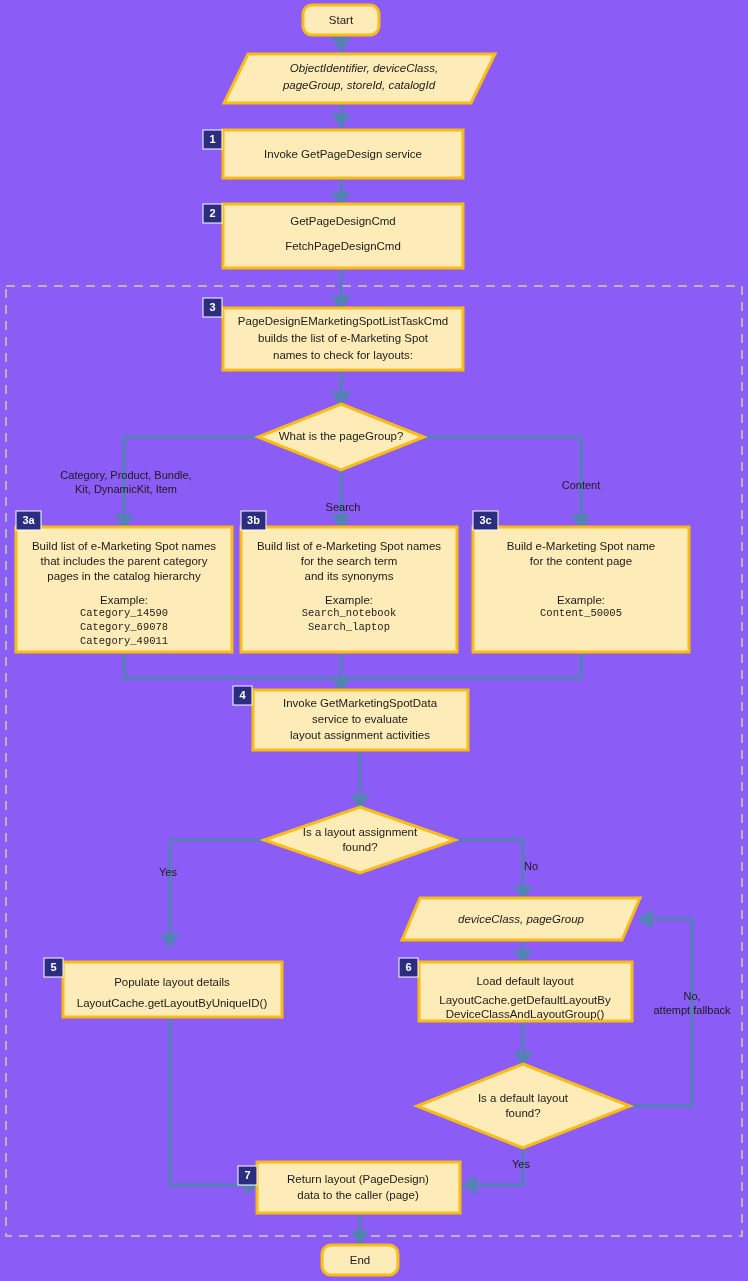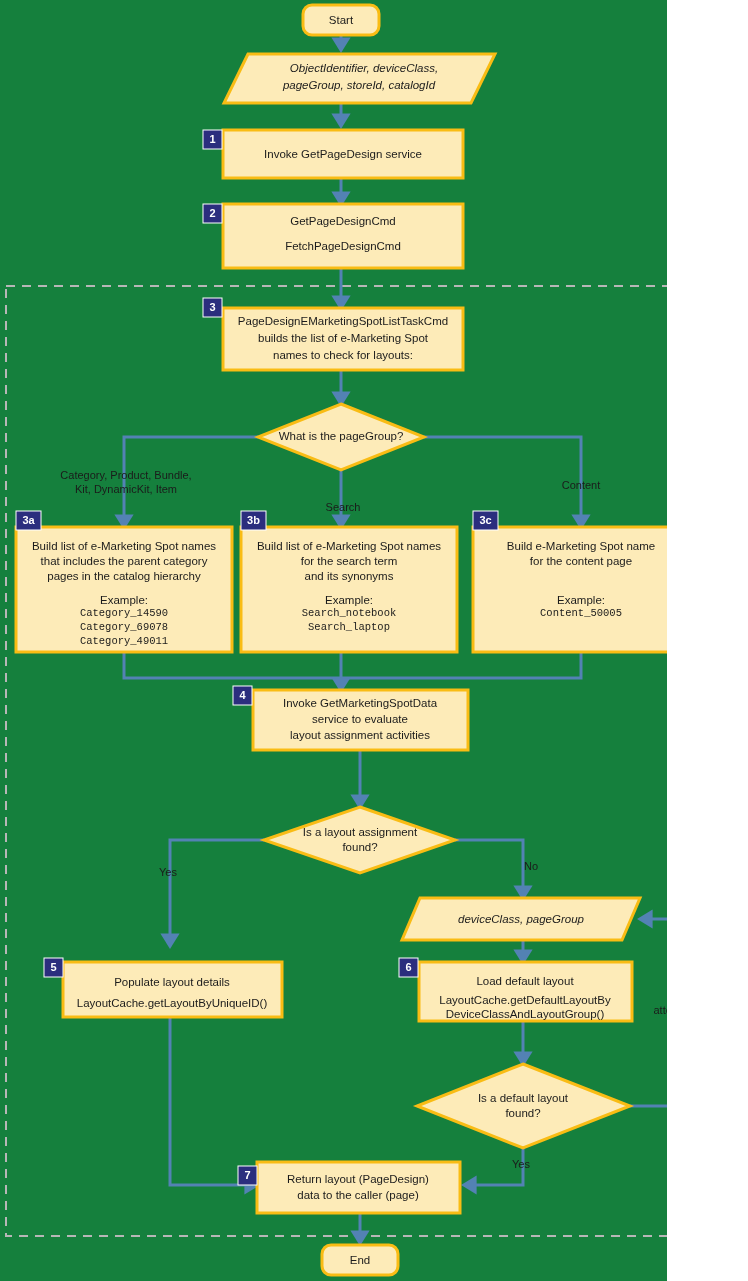--- a/index.html
+++ b/index.html
@@ -1,17 +1,17 @@
 <!DOCTYPE html>
 <html><head>
 <meta charset="utf-8">
 <style>
   html,body{margin:0;padding:0;background:#ffffff;}
   body{width:748px;height:1281px;font-family:"Liberation Sans",sans-serif;}
-  #stage{position:relative;width:667px;height:1281px;overflow:hidden;background:#15803d;}
+  #stage{position:relative;width:748px;height:1281px;overflow:hidden;background:#8b5cf6;}
   svg{position:absolute;left:0;top:0;}
   .shp{fill:#fdebb8;stroke:#f9bc14;stroke-width:3;}
   .shp-round{fill:#fdebb8;stroke:#f9bc14;stroke-width:3;}
   .line{stroke:#5382b4;stroke-width:3;fill:none;}
   .dash{fill:none;stroke:#b7b7b7;stroke-width:2;stroke-dasharray:9 7;}
   .txt{font-family:"Liberation Sans",sans-serif;font-size:11.5px;fill:#1b1b1b;text-anchor:middle;dominant-baseline:middle;}
   .txt-it{font-style:italic;}
   .txt-mono{font-family:"Liberation Mono",monospace;font-size:10.5px;fill:#1b1b1b;text-anchor:middle;}
   .lbl{font-family:"Liberation Sans",sans-serif;font-size:11px;fill:#1b1b1b;text-anchor:middle;}
   .badge-rect{fill:#2b2e7e;stroke:#ffffff;stroke-width:1;}

